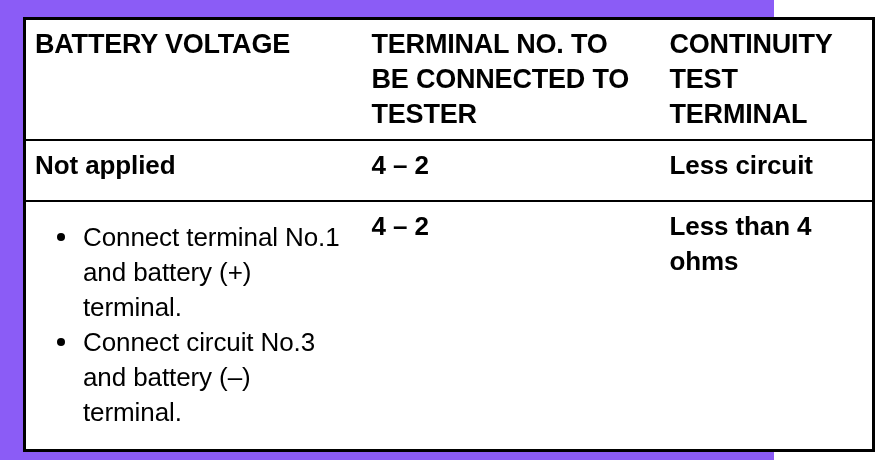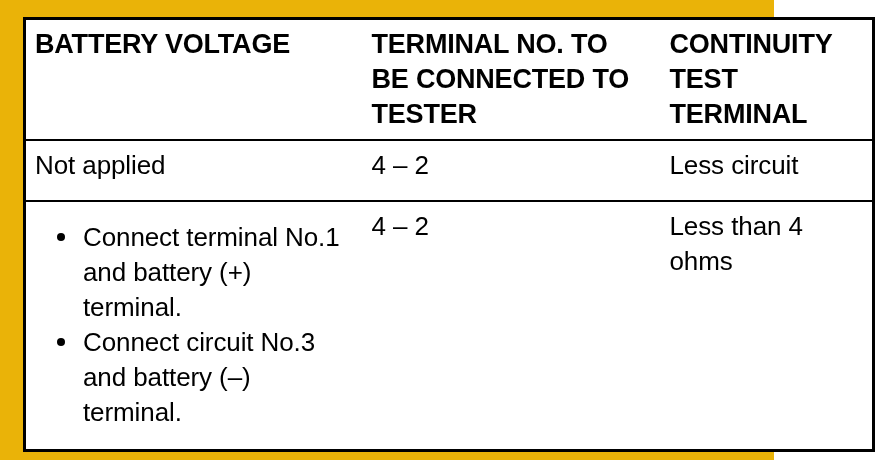--- a/index.html
+++ b/index.html
@@ -13,21 +13,21 @@
     height: 460px;
     overflow: hidden;
     font-family: "Liberation Sans", sans-serif;
     color: #000000;
   }
 
   #page {
     position: relative;
     width: 774px;
     height: 460px;
-    background: #eab308;
+    background: #8b5cf6;
   }
 
   
   .spec-table {
     position: absolute;
     left: 23px;
     top: 17px;
     width: 849px;          
     height: 413px;         
     box-sizing: border-box;
@@ -65,21 +65,21 @@
   .hdr-text {
     font-size: 27px;
     font-weight: 700;
     line-height: 1.29;
     letter-spacing: -0.2px;
     white-space: pre-line;
   }
 
   .body-text {
     font-size: 26px;
-    font-weight: 400;
+    font-weight: 700;
     line-height: 1.33;
     letter-spacing: -0.1px;
   }
   .row-simple td { height: 61px; }
   .row-bullets td { height: 232px; }
 
   
   ul.bullets {
     margin: 11px;
     padding: 0;

